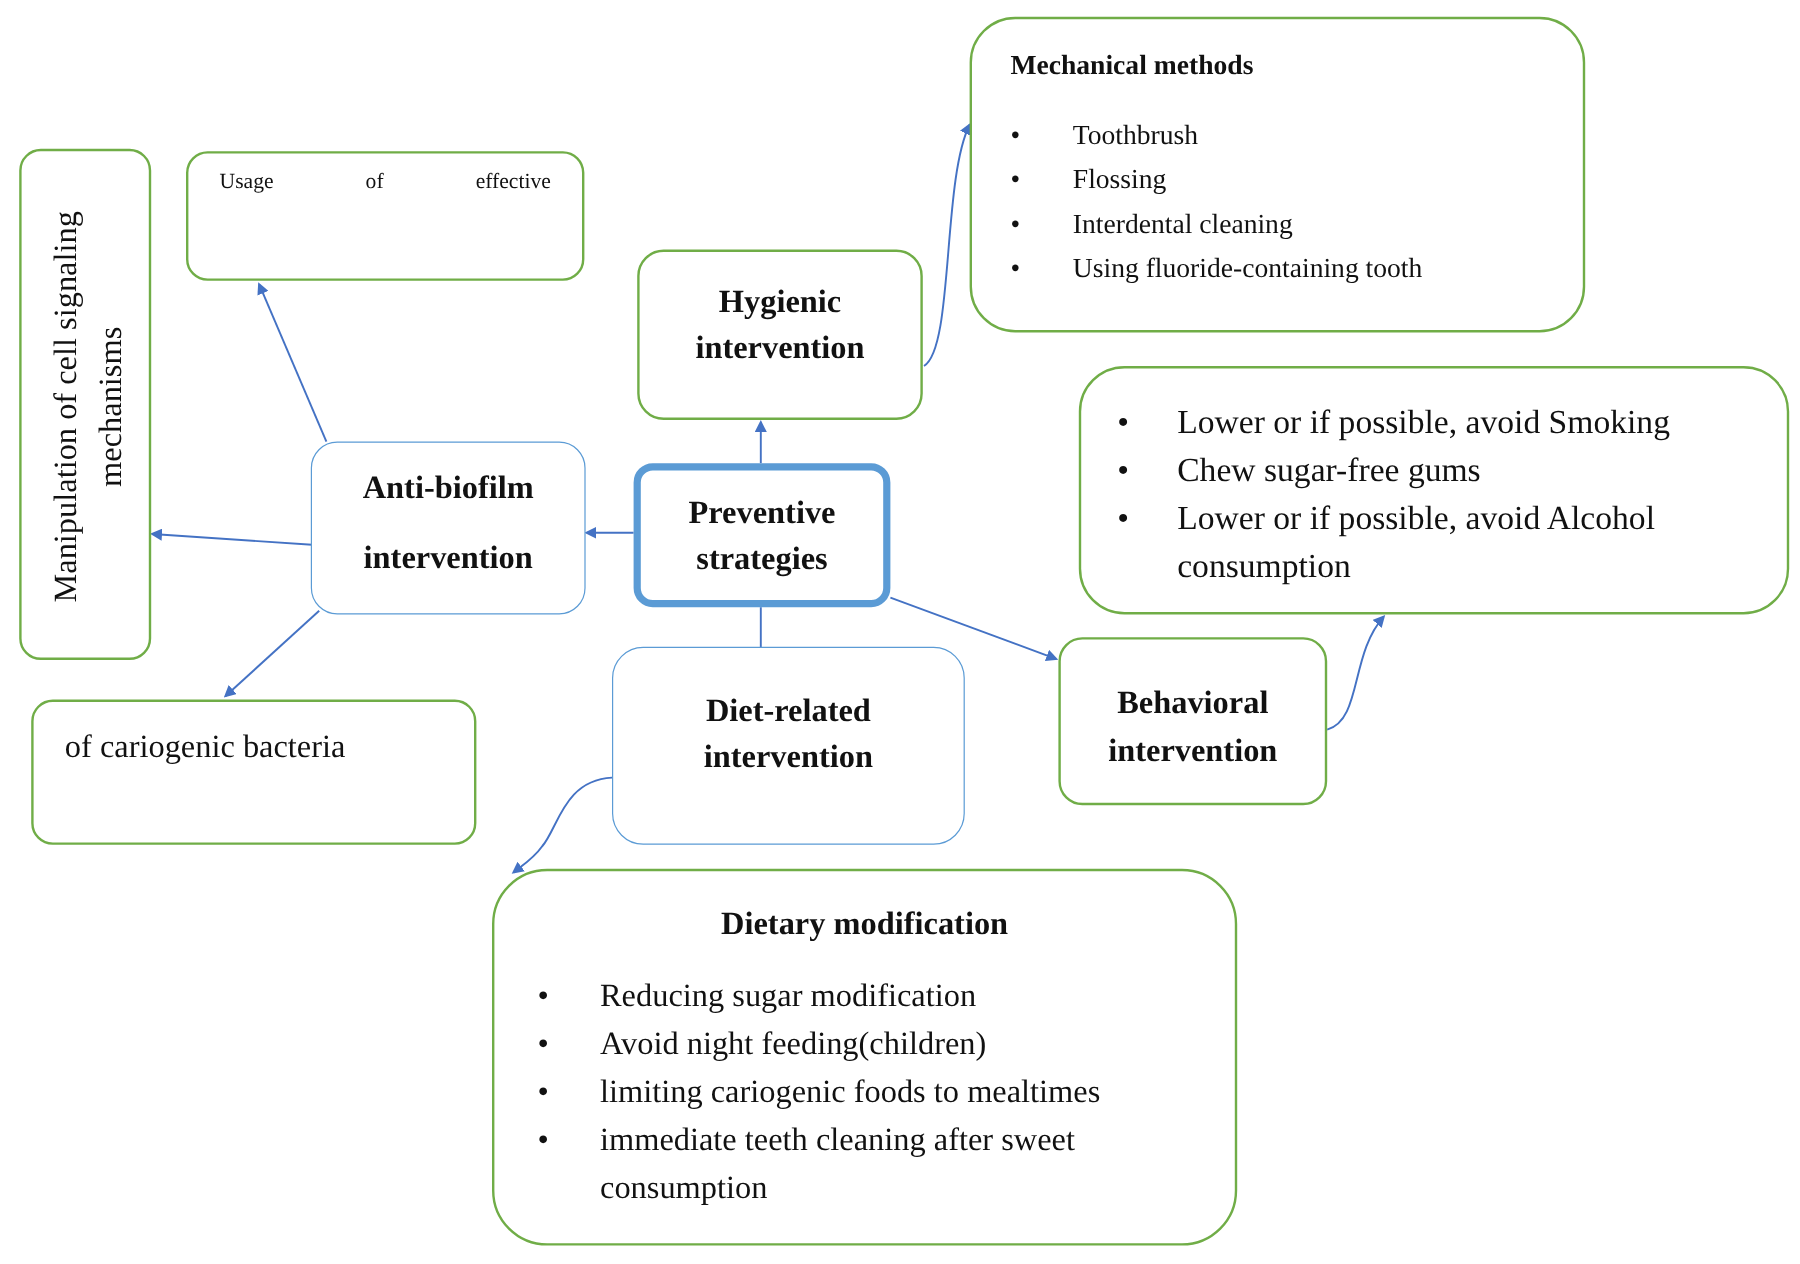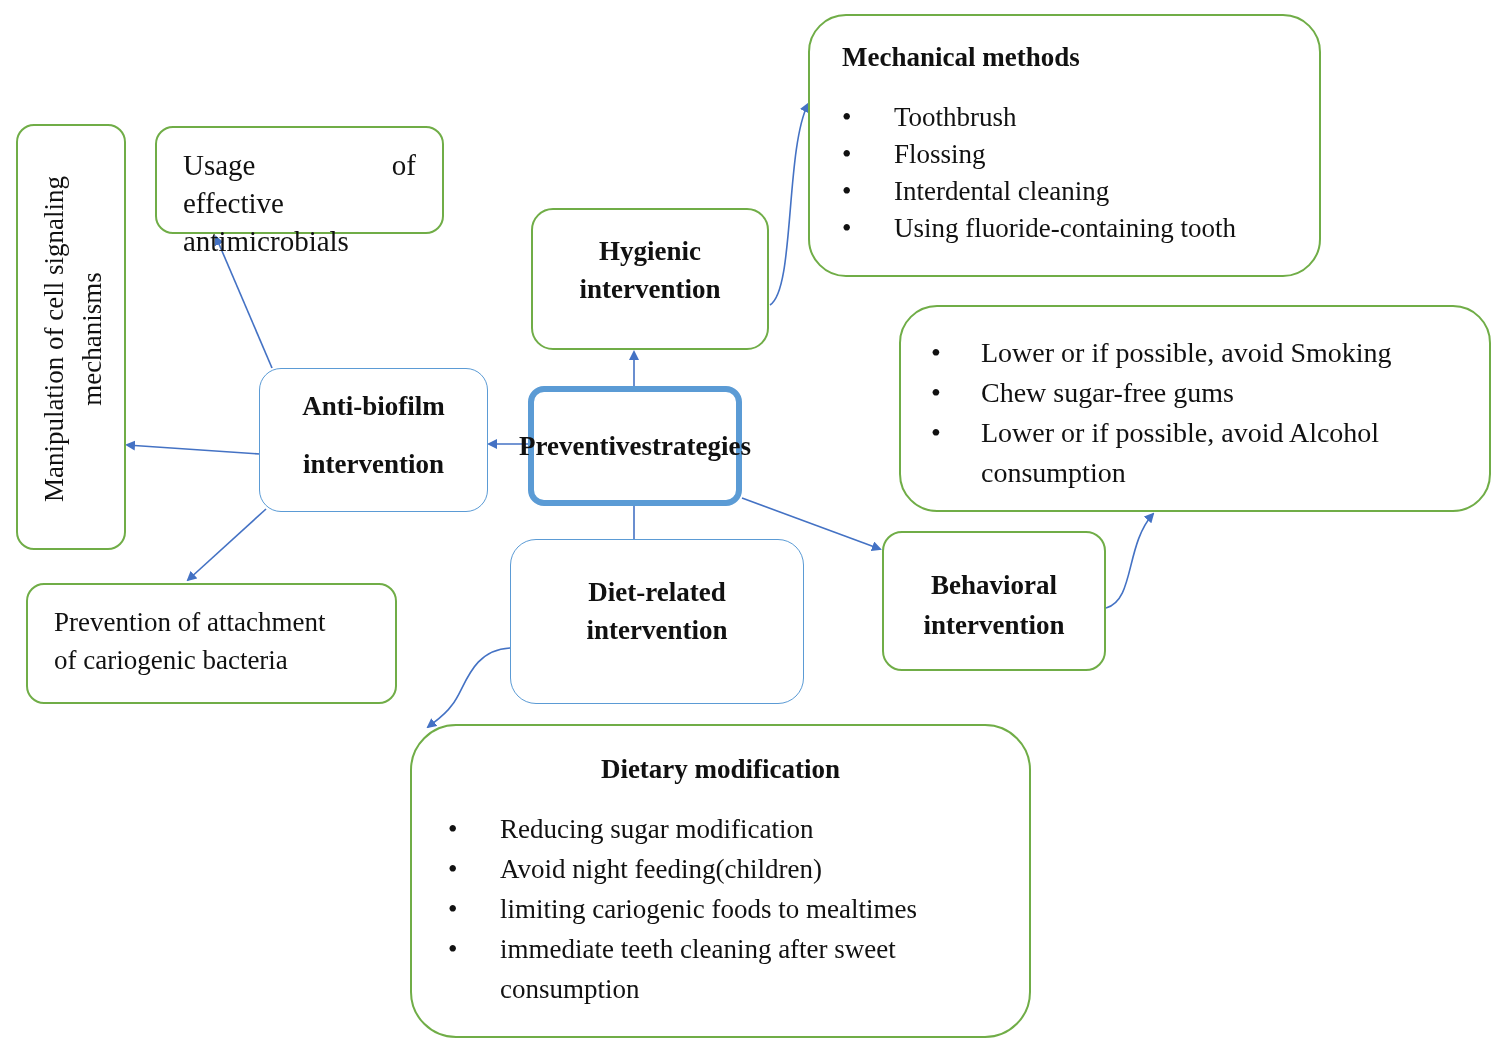--- a/index.html
+++ b/index.html
@@ -30,59 +30,57 @@
     <line x1="742" y1="498" x2="880" y2="549" marker-end="url(#ah)"></line>
     <line x1="272" y1="368" x2="216" y2="237" marker-end="url(#ah)"></line>
     <line x1="260" y1="454" x2="127" y2="445" marker-end="url(#ah)"></line>
     <line x1="266" y1="509" x2="188" y2="580" marker-end="url(#ah)"></line>
     <path d="M770,305 C795,290 785,150 808,104" marker-end="url(#ah)"></path>
     <path d="M1106,608 C1135,600 1125,545 1153,514" marker-end="url(#ah)"></path>
     <path d="M510,648 C470,650 465,690 452,705 C445,715 437,720 428,727" marker-end="url(#ah)"></path>
   </g>
 </svg>
 
-<div class="box center" style="left:528px; top:386px; width:214px; height:120px; display:flex; justify-content:center; align-items:center; font-size:27px; font-weight:bold; line-height:38px;">
+<div class="box center" style="left:528px; top:386px; width:214px; height:120px; display:flex; flex-direction:column; justify-content:center; align-items:center; font-size:27px; font-weight:bold; line-height:38px;">
   <span>Preventive</span>
   <span>strategies</span>
 </div>
 
 <div class="box green" style="left:531px; top:208px; width:238px; height:142px; border-radius:22px; font-size:27px; font-weight:bold; text-align:center; line-height:38px; padding-top:22px;">
   <div>Hygienic</div>
   <div>intervention</div>
 </div>
 
-<div class="box green" style="left:808px; top:14px; width:513px; height:263px; border-radius:38px; font-size:27px; padding:26px 0 0 32px;">
+<div class="box green" style="left:808px; top:14px; width:513px; height:263px; border-radius:38px; font-size:23px; padding:26px 0 0 32px;">
   <div style="font-weight:bold; margin-bottom:26px;">Mechanical methods</div>
   <ul class="bul" style="line-height:37px;">
     <li style="padding-left:52px;"><span class="dot">•</span><span>Toothbrush</span></li>
     <li style="padding-left:52px;"><span class="dot">•</span><span>Flossing</span></li>
     <li style="padding-left:52px;"><span class="dot">•</span><span>Interdental cleaning</span></li>
     <li style="padding-left:52px;"><span class="dot">•</span><span>Using fluoride-containing tooth</span></li>
   </ul>
 </div>
 
 <div class="box blue" style="left:259px; top:368px; width:229px; height:144px; border-radius:22px; font-size:27px; font-weight:bold; text-align:center; padding-top:8px; line-height:58px;">
   <div>Anti-biofilm</div>
   <div>intervention</div>
 </div>
 
-<div class="box green" style="left:155px; top:126px; width:289px; height:108px; border-radius:18px; font-size:29px; padding:18px 26px 0 26px; line-height:38px;">
+<div class="box green" style="left:155px; top:126px; width:332px; height:108px; border-radius:18px; font-size:18px; padding:4px 26px 0 26px; line-height:38px;">
   <div style="text-align:justify; text-align-last:justify; word-spacing:40px;">Usage of effective</div>
-  <div>antimicrobials</div>
 </div>
 
 <div class="box green" style="left:16px; top:124px; width:110px; height:426px; border-radius:18px;">
   <div style="position:absolute; left:55px; top:213px; width:400px; transform:translate(-50%,-50%) rotate(-90deg); font-size:27px; line-height:38px; text-align:center;">
     <div>Manipulation of cell signaling</div>
     <div>mechanisms</div>
   </div>
 </div>
 
 <div class="box green" style="left:26px; top:583px; width:371px; height:121px; border-radius:18px; font-size:27px; padding:18px 0 0 26px; line-height:38px;">
-  <div>Prevention of attachment</div>
   <div>of cariogenic bacteria</div>
 </div>
 
 <div class="box blue" style="left:510px; top:539px; width:294px; height:165px; border-radius:26px; font-size:27px; font-weight:bold; text-align:center; line-height:38px; padding-top:33px;">
   <div>Diet-related</div>
   <div>intervention</div>
 </div>
 
 <div class="box green" style="left:410px; top:724px; width:621px; height:314px; border-radius:46px; font-size:27px; padding-top:28px;">
   <div style="font-weight:bold; text-align:center; margin-bottom:24px;">Dietary modification</div>

